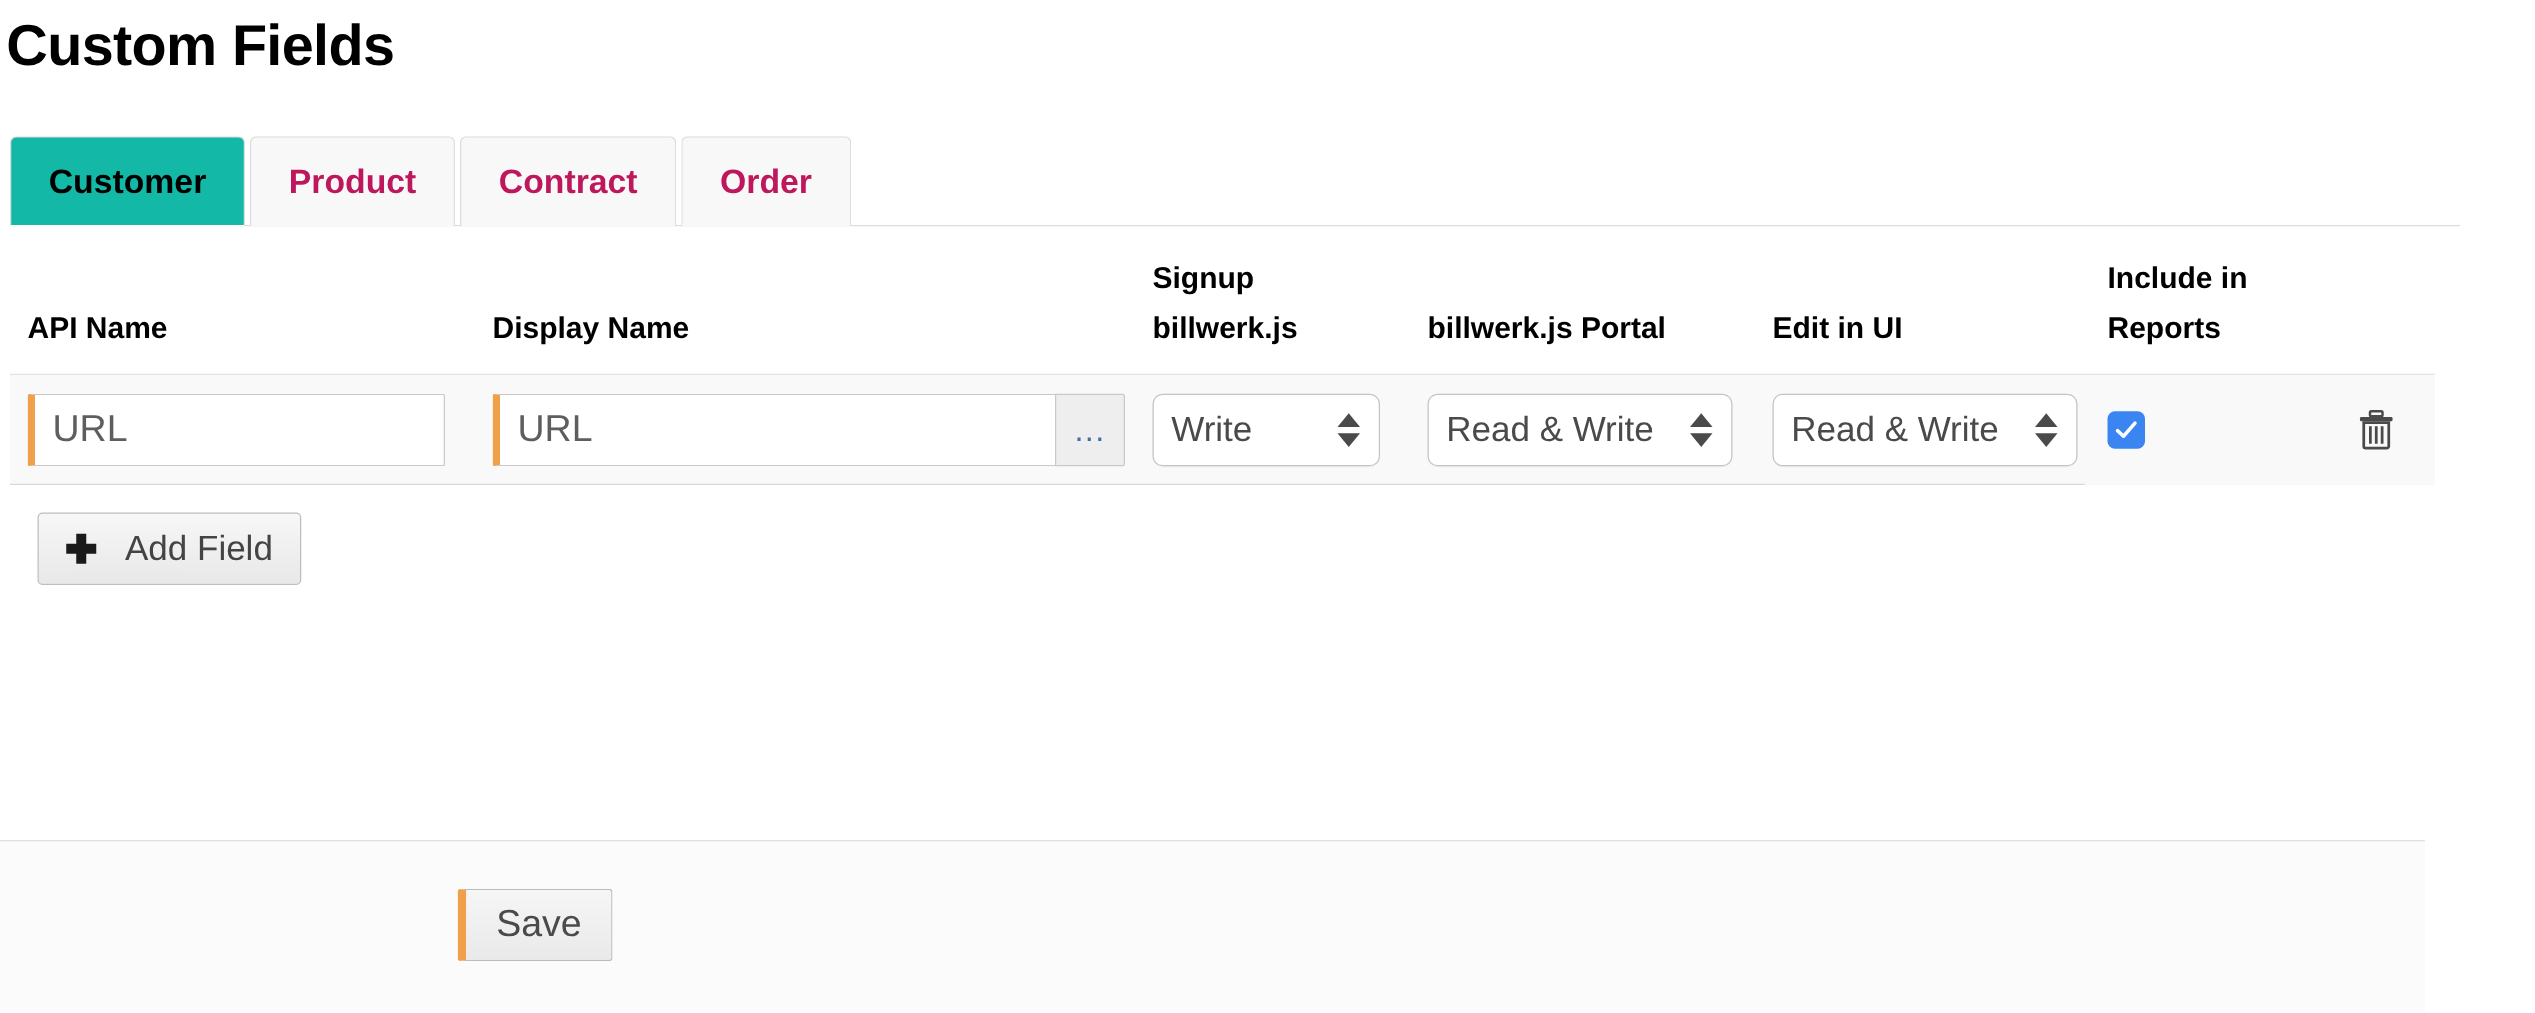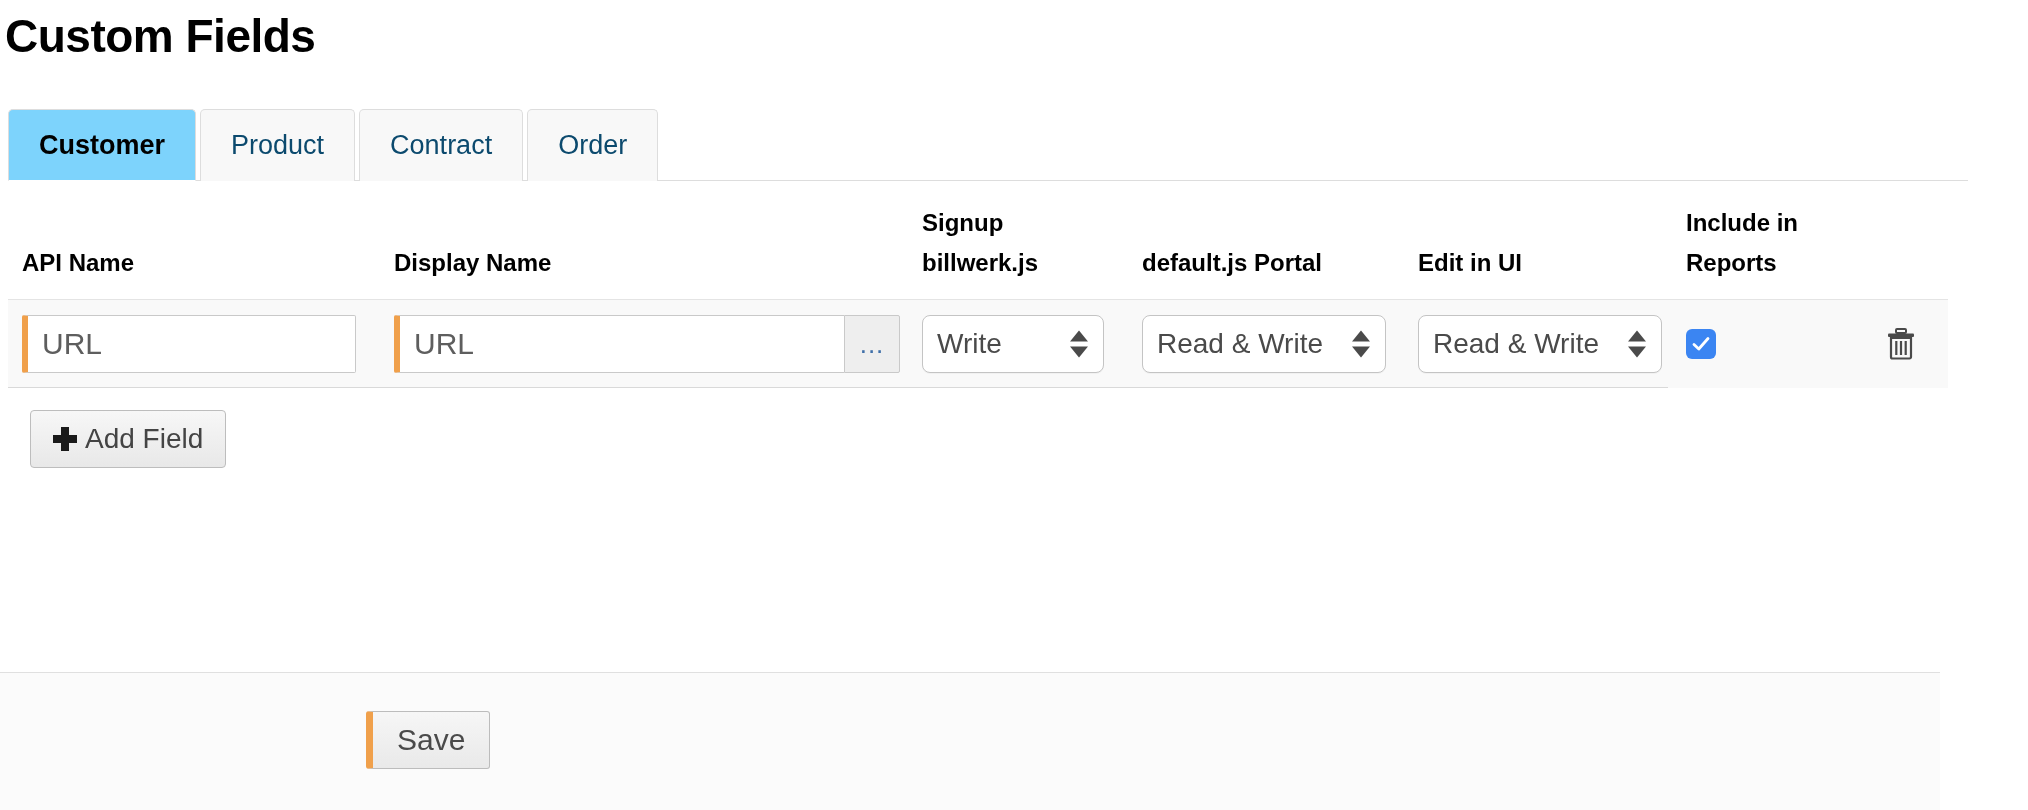--- a/index.html
+++ b/index.html
@@ -62,32 +62,33 @@
     position: relative;
   }
   .tab {
     box-sizing: border-box;
     height: 72px;
     padding: 0 30px;
     display: flex;
     align-items: center;
     justify-content: center;
     font-size: 27px;
-    color: #0c4a6e;
+    color: #be185d;
     background: #f8f8f8;
     border: 1px solid #dddddd;
     border-bottom: none;
     border-radius: 5px 5px 0 0;
     margin-right: 4px;
     margin-bottom: -1px;
     cursor: pointer;
     white-space: nowrap;
+    font-weight: bold;
   }
   .tab.active {
-    background: #7dd3fc;
+    background: #14b8a6;
     color: #000000;
     font-weight: bold;
     border-color: #dddddd;
     border-bottom: 1px solid #ffffff;
   }
 
   
   .fields-table {
     margin: 0 0 0 8px;
     width: 1940px;
@@ -240,21 +241,21 @@
   }
 
   
   .add-field-btn {
     margin: 22px 0 0 22px;
     box-sizing: border-box;
     height: 58px;
     padding: 0 22px;
     display: inline-flex;
     align-items: center;
-    gap: 8px;
+    gap: 23px;
     background: linear-gradient(180deg, #f7f7f7 0%, #e8e8e8 100%);
     border: 1px solid #bdbdbd;
     border-radius: 4px;
     font-size: 28px;
     color: #444444;
     cursor: pointer;
   }
   .plus-icon {
     position: relative;
     width: 24px;
@@ -324,21 +325,21 @@
 
   <div class="fields-table">
 
     <div class="thead">
       <div class="th c-api">API Name</div>
       <div class="th c-display">Display Name</div>
       <div class="th c-signup">
         <div>Signup</div>
         <div>billwerk.js</div>
       </div>
-      <div class="th c-portal">default.js Portal</div>
+      <div class="th c-portal">billwerk.js Portal</div>
       <div class="th c-edit">Edit in UI</div>
       <div class="th c-reports">
         <div>Include in</div>
         <div>Reports</div>
       </div>
       <div class="th c-actions"></div>
     </div>
 
     <div class="row">
 

